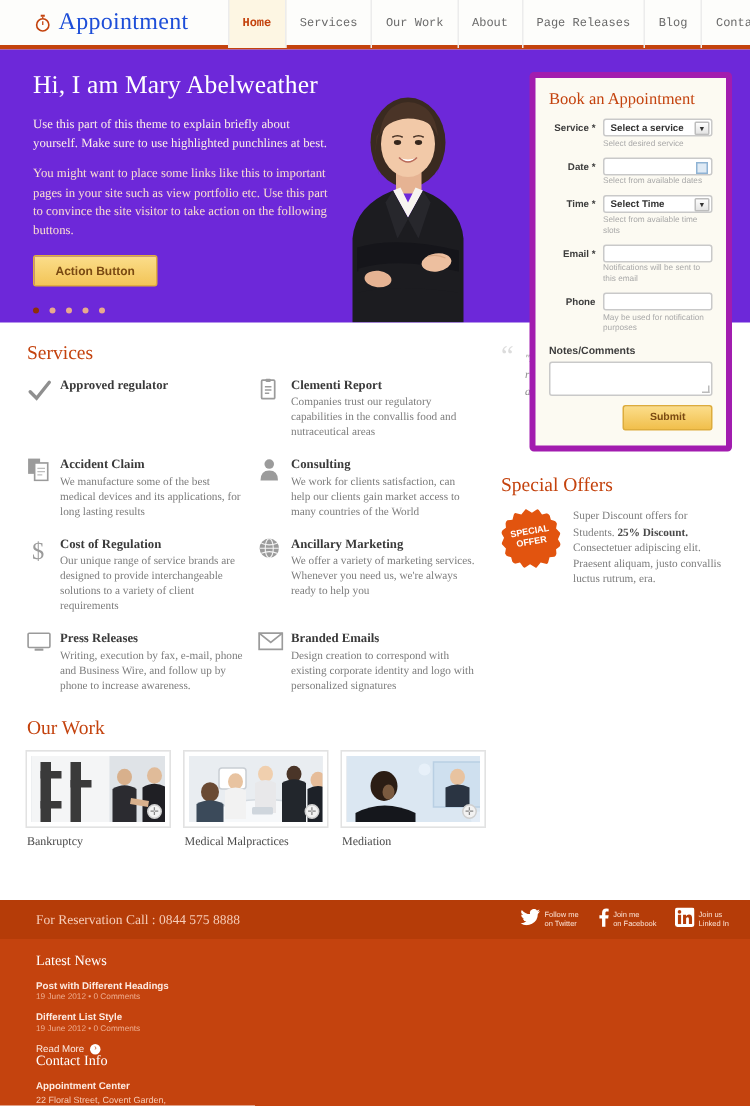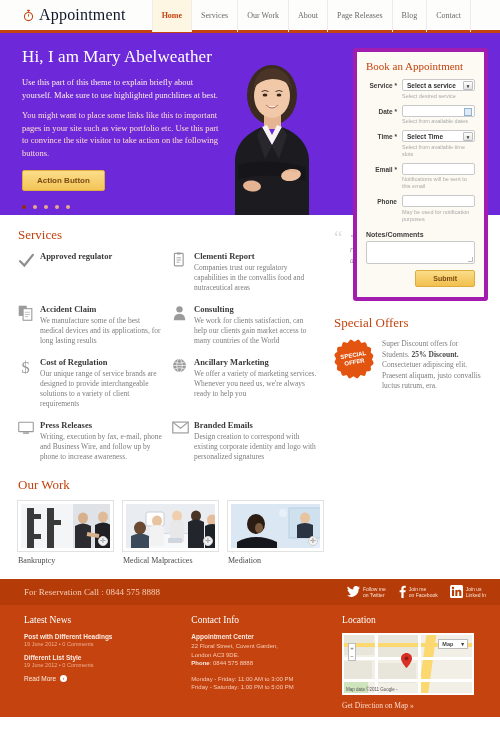--- a/index.html
+++ b/index.html
@@ -20,26 +20,26 @@
     display: flex;
     align-items: center;
     position: relative;
     border-bottom: 3px solid #c4430e;
   }
   .logo { display:flex; align-items:center; margin-left: 22px; }
   .logo-icon { width: 13px; height: 13px; margin-right: 4px; position: relative; }
   .logo-text {
     font-family: "Liberation Serif", serif;
     font-size: 16px;
-    color: #0f172a;
+    color: #1d4ed8;
     letter-spacing: 0.2px;
   }
   .nav { display:flex; align-items:stretch; margin-left: 26px; height: 33px; }
   .nav-item {
-    font-family: Liberation Serif, serif;
+    font-family: Liberation Mono, monospace;
     font-size: 8px;
     color: #6a6a6a;
     padding: 0 9px;
     display:flex; align-items:center;
     border-right: 1px solid #ececec;
     height: 33px;
     position: relative;
     white-space: nowrap;
   }
   .nav-item:first-child { border-left: 1px solid #ececec; }
@@ -301,39 +301,41 @@
     font-family:"Liberation Serif", serif;
     font-size: 8px; color:#4a4a4a; margin-top: 5px;
   }
 
   
   .resbar {
     background: #b53c08;
     height: 26px;
     display:flex; align-items:center; justify-content:space-between;
     padding: 0 14px 0 24px;
+    margin-top: 21px;
   }
   .res-text {
     font-family:"Liberation Serif", serif;
     color:#f6cdb9; font-size: 9px;
   }
   .socials { display:flex; gap: 12px; align-items:center; }
   .social { display:flex; align-items:center; gap: 3px; }
   .social .glyph { color:#fff; }
   .social .lbl {
     font-family:"Liberation Sans", sans-serif;
     font-size: 5px; color:#fbe2d4; line-height: 6px;
   }
 
   .footer {
     background: #c4430e;
     height: 112px;
     display:flex;
     padding: 10px 12px 0 24px;
     position: relative;
+    flex-direction: column;
   }
   .fcol-1 { width: 172px; }
   .fcol-2 { width: 155px; }
   .fcol-3 { width: 150px; }
   .fh {
     font-family:"Liberation Serif", serif;
     color:#fff; font-size: 9.5px; margin-bottom: 8px;
   }
   .news-title {
     font-family:"Liberation Sans", sans-serif;

